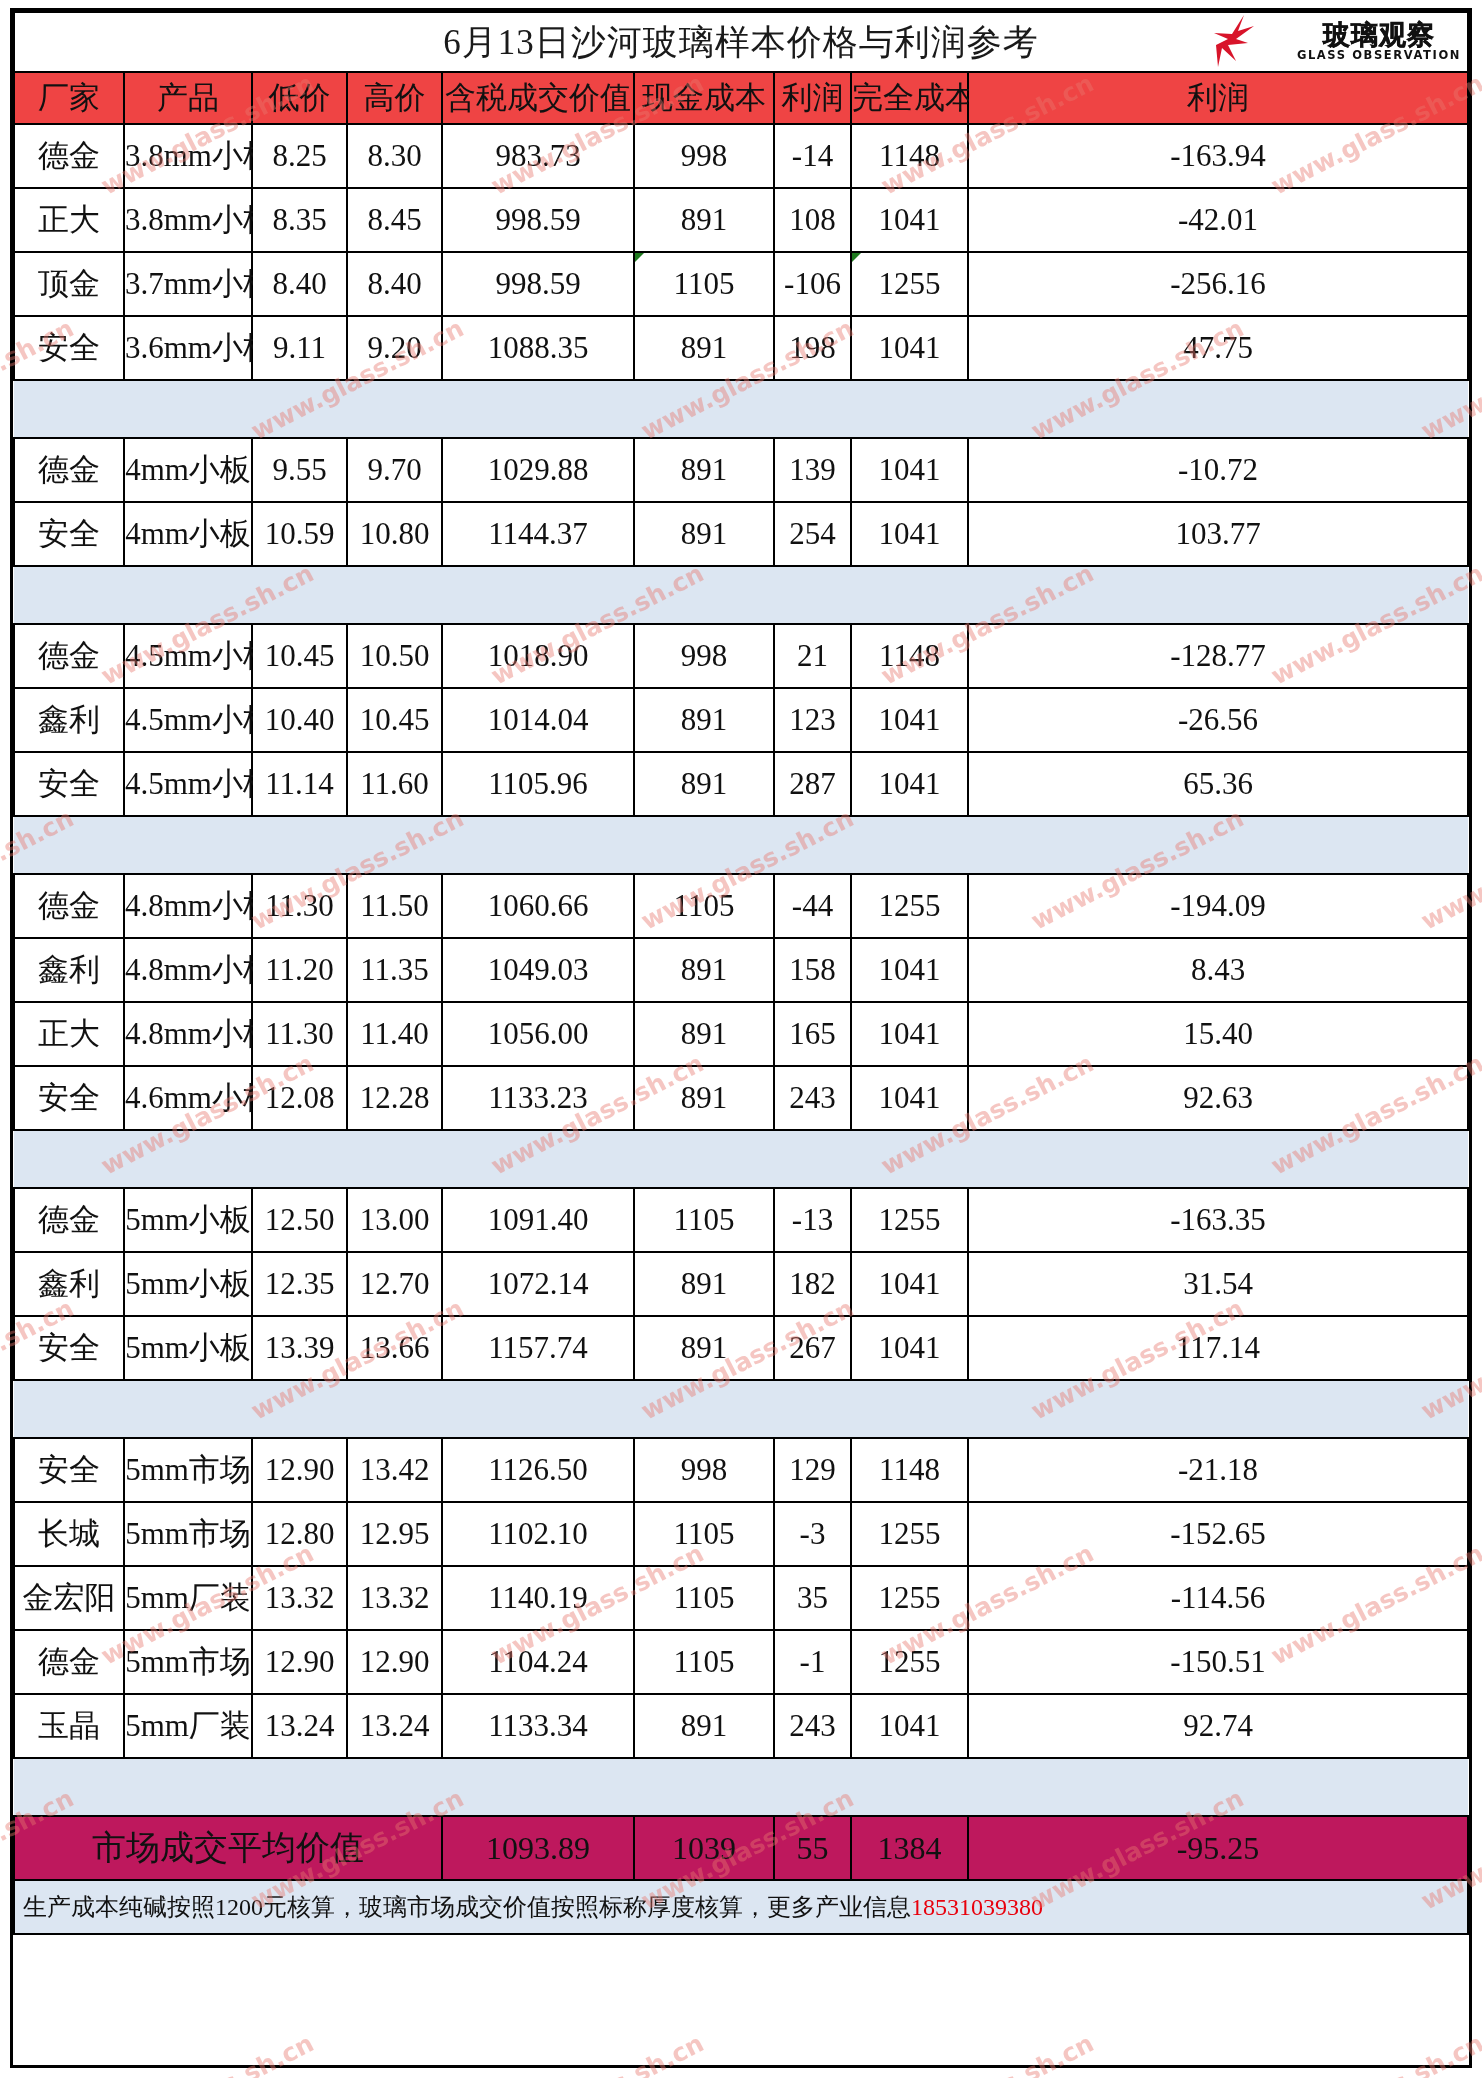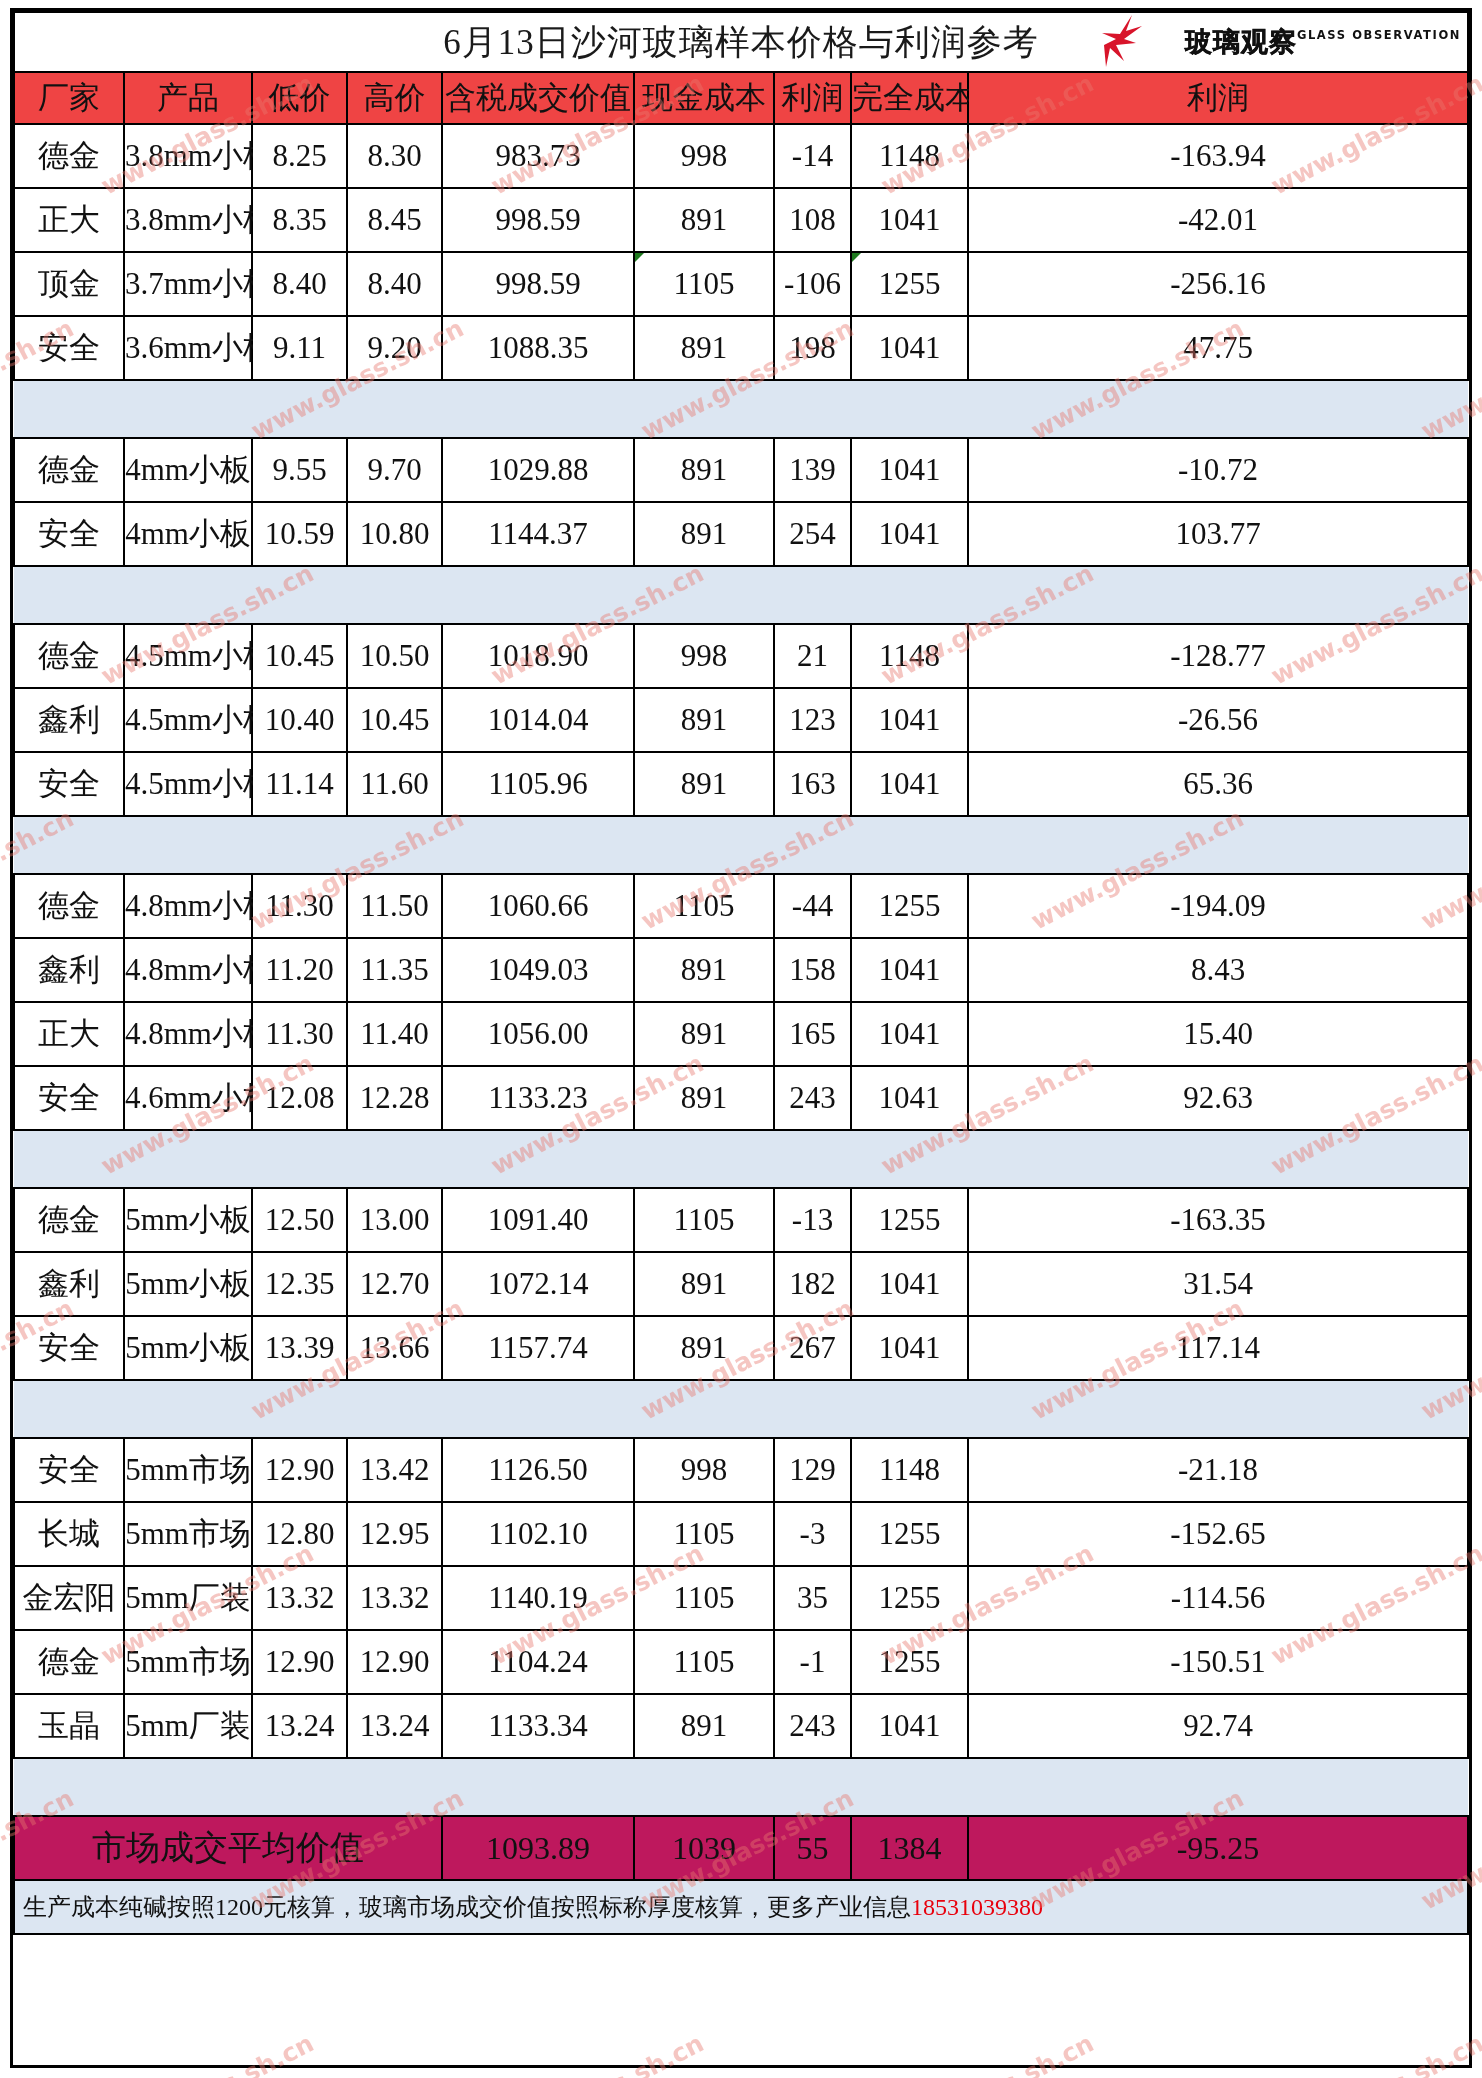--- a/index.html
+++ b/index.html
@@ -39,21 +39,21 @@
   }
   .title-text{
     font-size:35px;letter-spacing:1px;color:#1a1a1a;
     font-family:"Liberation Serif","DejaVu Serif",serif;
   }
   .logo{
     position:absolute;right:6px;top:-2px;
     display:flex;align-items:center;gap:5px;height:60px;
   }
   .logo-mark{width:46px;height:52px;display:block;}
-  .logo-txt{display:flex;flex-direction:row;align-items:flex-start;line-height:1;margin-left:32px;}
+  .logo-txt{display:flex;flex-direction:column;align-items:center;line-height:1;margin-left:32px;}
   .logo-cn{
     font-family:"DejaVu Sans","Liberation Sans",sans-serif;
     font-weight:bold;font-size:27px;color:#111;letter-spacing:1px;
     -webkit-text-stroke:0.5px #111;
   }
   .logo-en{
     font-family:"DejaVu Sans","Liberation Sans",sans-serif;
     font-weight:bold;font-size:11.5px;color:#111;letter-spacing:1.6px;
     margin-top:2px;
   }
@@ -228,21 +228,21 @@
           <td>1041</td>
           <td class="prof-neg">-26.56</td>
         </tr>
         <tr class="data">
           <td>安全</td>
           <td class="prod">4.5mm小板</td>
           <td>11.14</td>
           <td>11.60</td>
           <td>1105.96</td>
           <td>891</td>
-          <td class="prof-pos">163</td>
+          <td class="prof-pos">287</td>
           <td>1041</td>
           <td class="prof-pos">65.36</td>
         </tr>
         <tr class="gap">
           <td colspan="9"></td>
         </tr>
         <tr class="data">
           <td>德金</td>
           <td class="prod">4.8mm小板</td>
           <td>11.30</td>

